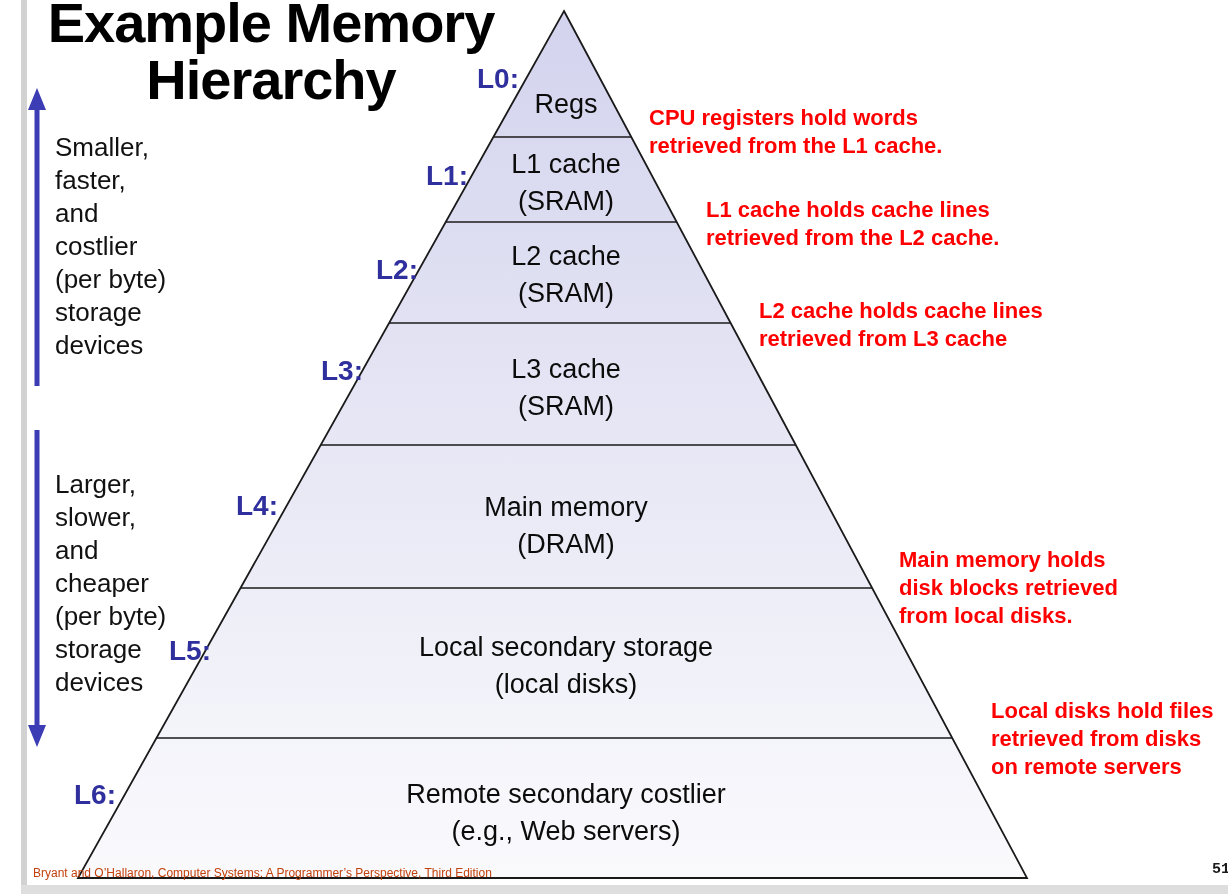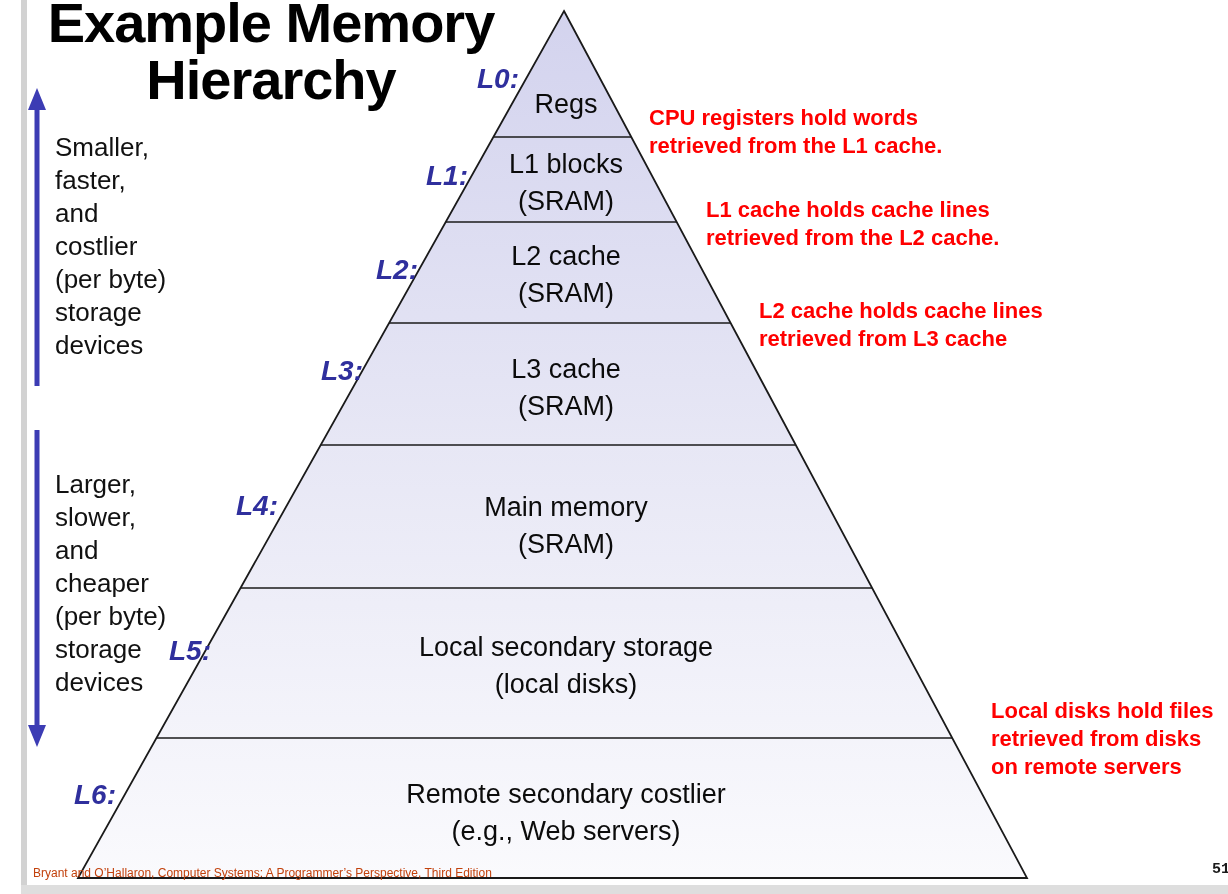--- a/index.html
+++ b/index.html
@@ -20,21 +20,21 @@
 
   .band{
     position:absolute; left:293px; width:504px; text-align:center;
     font-size:27px; line-height:37px; color:#0b0b0b; white-space:pre-line;
   }
   #band0{top:86px} #band1{top:146px} #band2{top:238px} #band3{top:351px}
   #band4{top:489px} #band5{top:629px} #band6{top:776px}
 
   .tag{
     position:absolute; width:80px; text-align:right;
-    font-size:28px; font-weight:bold; color:#2f2f9d;font-style:italic;
+    font-size:28px; font-weight:bold; color:#2f2f9d;
   }
   #tag0{left:418px;top:63px}  #tag1{left:367px;top:160px}
   #tag2{left:317px;top:254px} #tag3{left:262px;top:355px}
   #tag4{left:177px;top:490px} #tag5{left:110px;top:635px}
   #tag6{left:15px;top:779px}
 
   .note{
     position:absolute; color:#ff0000; font-weight:bold;
     font-size:22px; line-height:28px; white-space:pre-line;
   }
@@ -113,39 +113,42 @@
 
   <div id="tag0" class="tag">L0:</div>
   <div id="tag1" class="tag">L1:</div>
   <div id="tag2" class="tag">L2:</div>
   <div id="tag3" class="tag">L3:</div>
   <div id="tag4" class="tag">L4:</div>
   <div id="tag5" class="tag">L5:</div>
   <div id="tag6" class="tag">L6:</div>
 
   <div id="band0" class="band">Regs</div>
-  <div id="band1" class="band">L1 blocks
+  <div id="band1" class="band">L1 cache
 (SRAM)</div>
   <div id="band2" class="band">L2 cache
 (SRAM)</div>
   <div id="band3" class="band">L3 cache
 (SRAM)</div>
   <div id="band4" class="band">Main memory
-(SRAM)</div>
+(DRAM)</div>
   <div id="band5" class="band">Local secondary storage
 (local disks)</div>
   <div id="band6" class="band">Remote secondary costlier
 (e.g., Web servers)</div>
 
   <div id="note0" class="note">CPU registers hold words
 retrieved from the L1 cache.</div>
   <div id="note1" class="note">L1 cache holds cache lines
 retrieved from the L2 cache.</div>
   <div id="note2" class="note">L2 cache holds cache lines
 retrieved from L3 cache</div>
+  <div id="note4" class="note">Main memory holds
+disk blocks retrieved
+from local disks.</div>
   <div id="note5" class="note">Local disks hold files
 retrieved from disks
 on remote servers</div>
 
   <div class="footer">Bryant and O’Hallaron, Computer Systems: A Programmer’s Perspective, Third Edition</div>
   <div class="pagenum">51</div>
 
 </div>
 
 </body></html>

